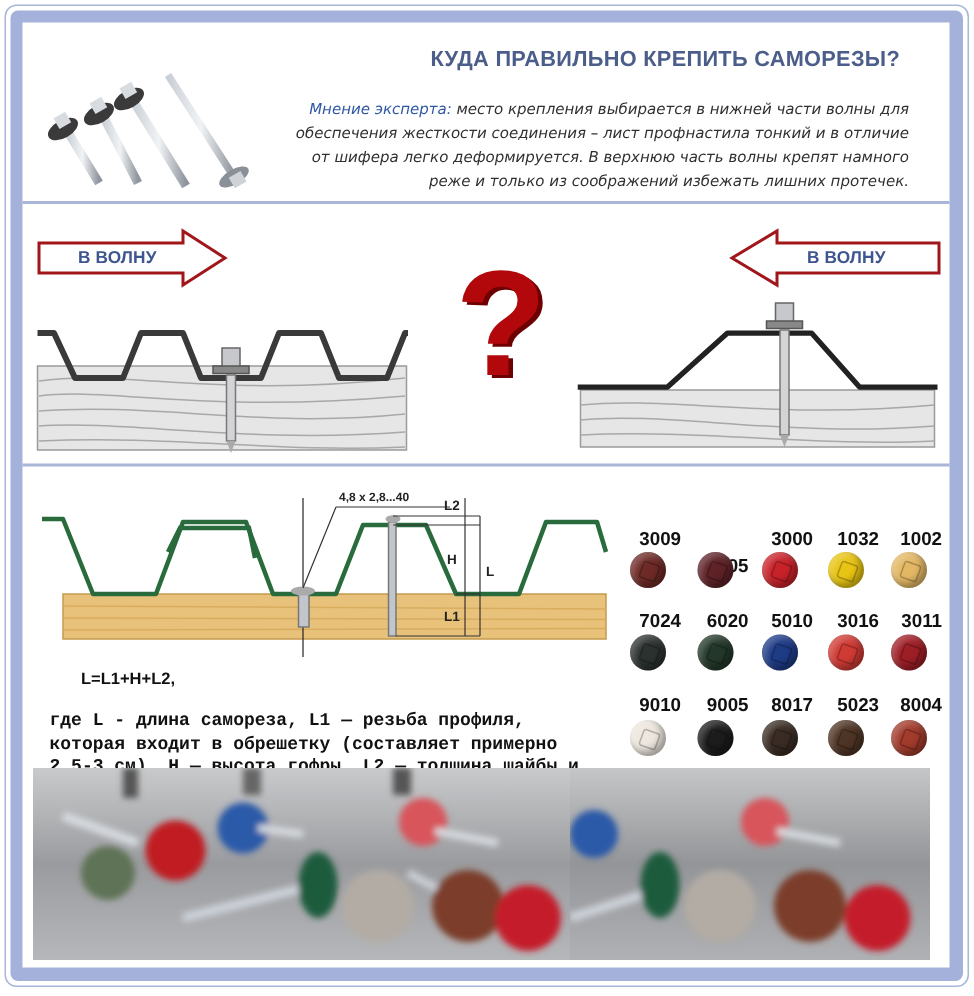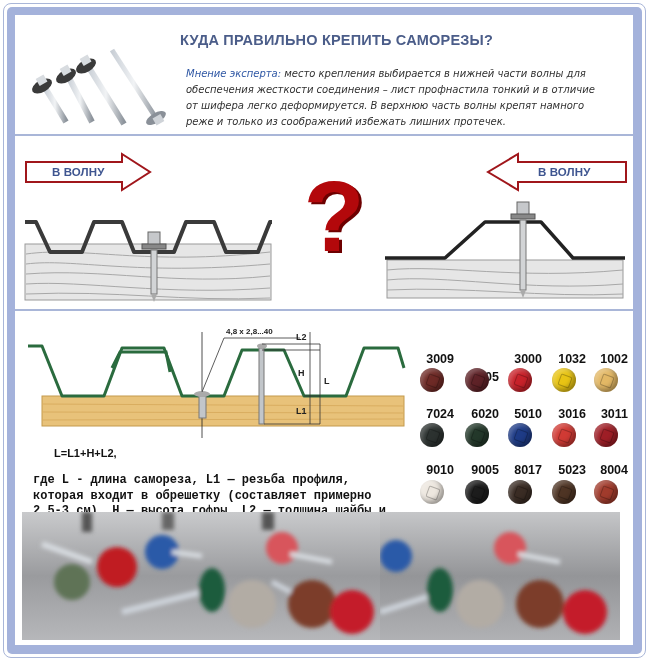--- a/index.html
+++ b/index.html
@@ -15,28 +15,28 @@
     background: #a4b2db; border-radius: 5px;
   }
   .inner {
     position: absolute; left: 15px; top: 15px; width: 618px; height: 630px;
     background: #ffffff;
   }
   .hline { position: absolute; left: 15px; width: 618px; height: 2px; background: #a9b6d8; }
 
   
   .title {
-    position: absolute; left: 180px; top: 32px; width: 420px; text-align: left;
+    position: absolute; left: 180px; top: 32px; width: 420px; text-align: right;
     font-family: "Liberation Sans", sans-serif; font-weight: bold; font-size: 14.5px;
     color: #4b5d89; letter-spacing: 0.2px;
   }
   .expert {
     position: absolute; left: 186px; top: 66px; width: 420px;
     font-family: "DejaVu Sans", sans-serif; font-style: italic; font-size: 10px;
-    line-height: 16px; color: #303030;
+    line-height: 16px; color: #303030; text-align: right;
   }
   .expert .lead { color: #2f57a4; font-weight: normal; }
   .screws-img { position: absolute; left: 24px; top: 46px; width: 160px; height: 80px; }
 
   
   .arrow { position: absolute; }
   .arrow-label {
     position: absolute; font-family: "Liberation Sans", sans-serif; font-weight: bold;
     font-size: 11.5px; color: #3e5590; letter-spacing: 0.1px;
   }

